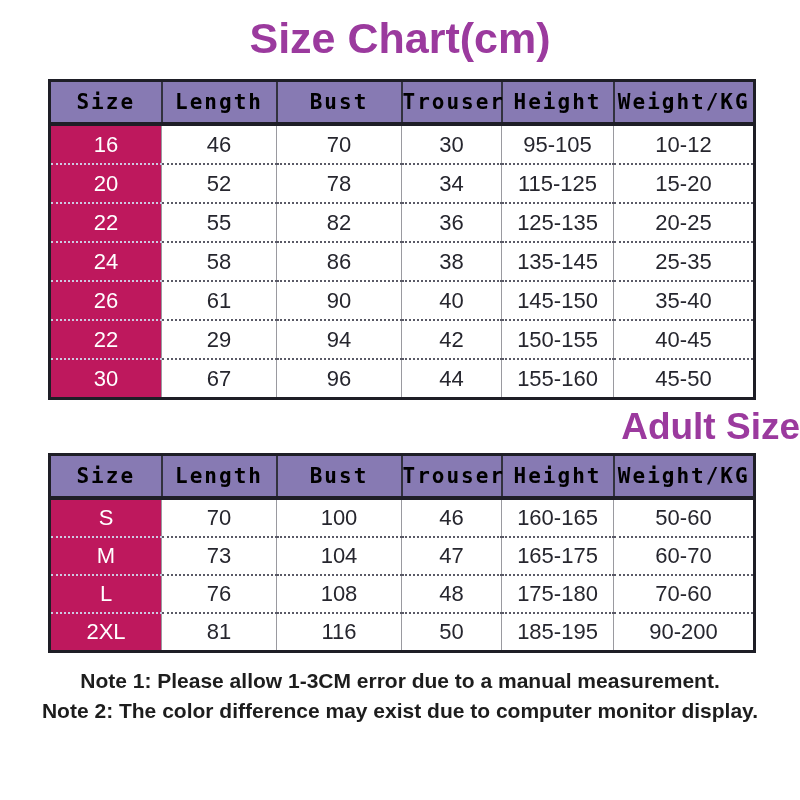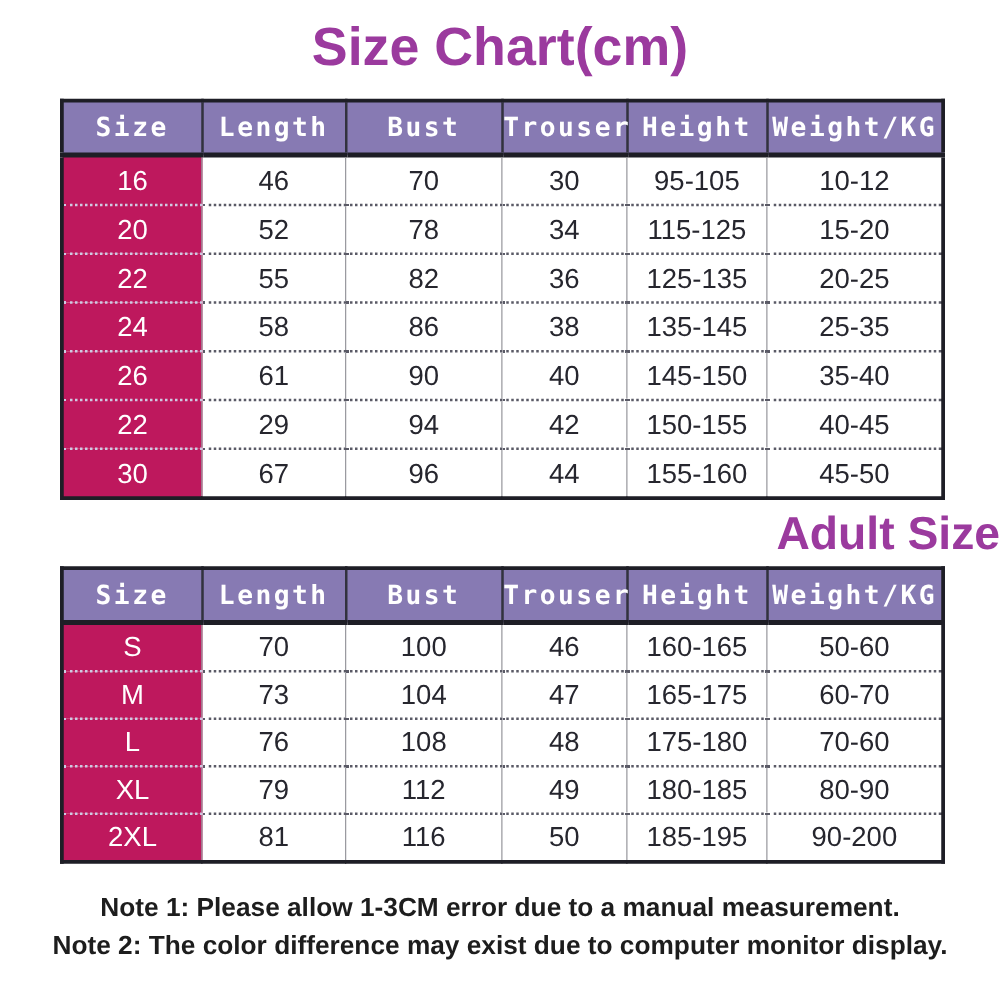--- a/index.html
+++ b/index.html
@@ -32,21 +32,21 @@
 
   col.c0 { width: 112px; }
   col.c1 { width: 115px; }
   col.c2 { width: 125px; }
   col.c3 { width: 100px; }
   col.c4 { width: 112px; }
   col.c5 { width: 141px; }
 
   table.size-table th {
     background: #877AB3;
-    color: #ffffff;
+    color: #000000;
     font-family: "DejaVu Sans Mono", monospace;
     font-weight: bold;
     font-size: 21px;
     letter-spacing: 2px;
     height: 40px;
     border-bottom: 4px solid #1E1E26;
     border-left: 2px solid #32323E;
     padding: 0;
     text-align: center;
   }
@@ -75,21 +75,21 @@
   .subtitle {
     text-align: right;
     font-size: 37px;
     font-weight: bold;
     color: #9B3A9E;
     line-height: 46px;
     margin-top: 4px;
   }
 
   .notes {
-    margin-top: 21px;
+    margin-top: 13px;
     text-align: center;
     font-size: 21px;
     font-weight: 600;
     color: #1D1D1D;
     line-height: 30px;
   }
 </style>
 </head>
 <body>
 
@@ -216,28 +216,20 @@
       </tr>
       <tr>
         <td class="size-col">L</td>
         <td>76</td>
         <td>108</td>
         <td>48</td>
         <td>175-180</td>
         <td>70-60</td>
       </tr>
       <tr>
-        <td class="size-col">XL</td>
-        <td>79</td>
-        <td>112</td>
-        <td>49</td>
-        <td>180-185</td>
-        <td>80-90</td>
-      </tr>
-      <tr>
         <td class="size-col">2XL</td>
         <td>81</td>
         <td>116</td>
         <td>50</td>
         <td>185-195</td>
         <td>90-200</td>
       </tr>
     </tbody>
   </table>
 

